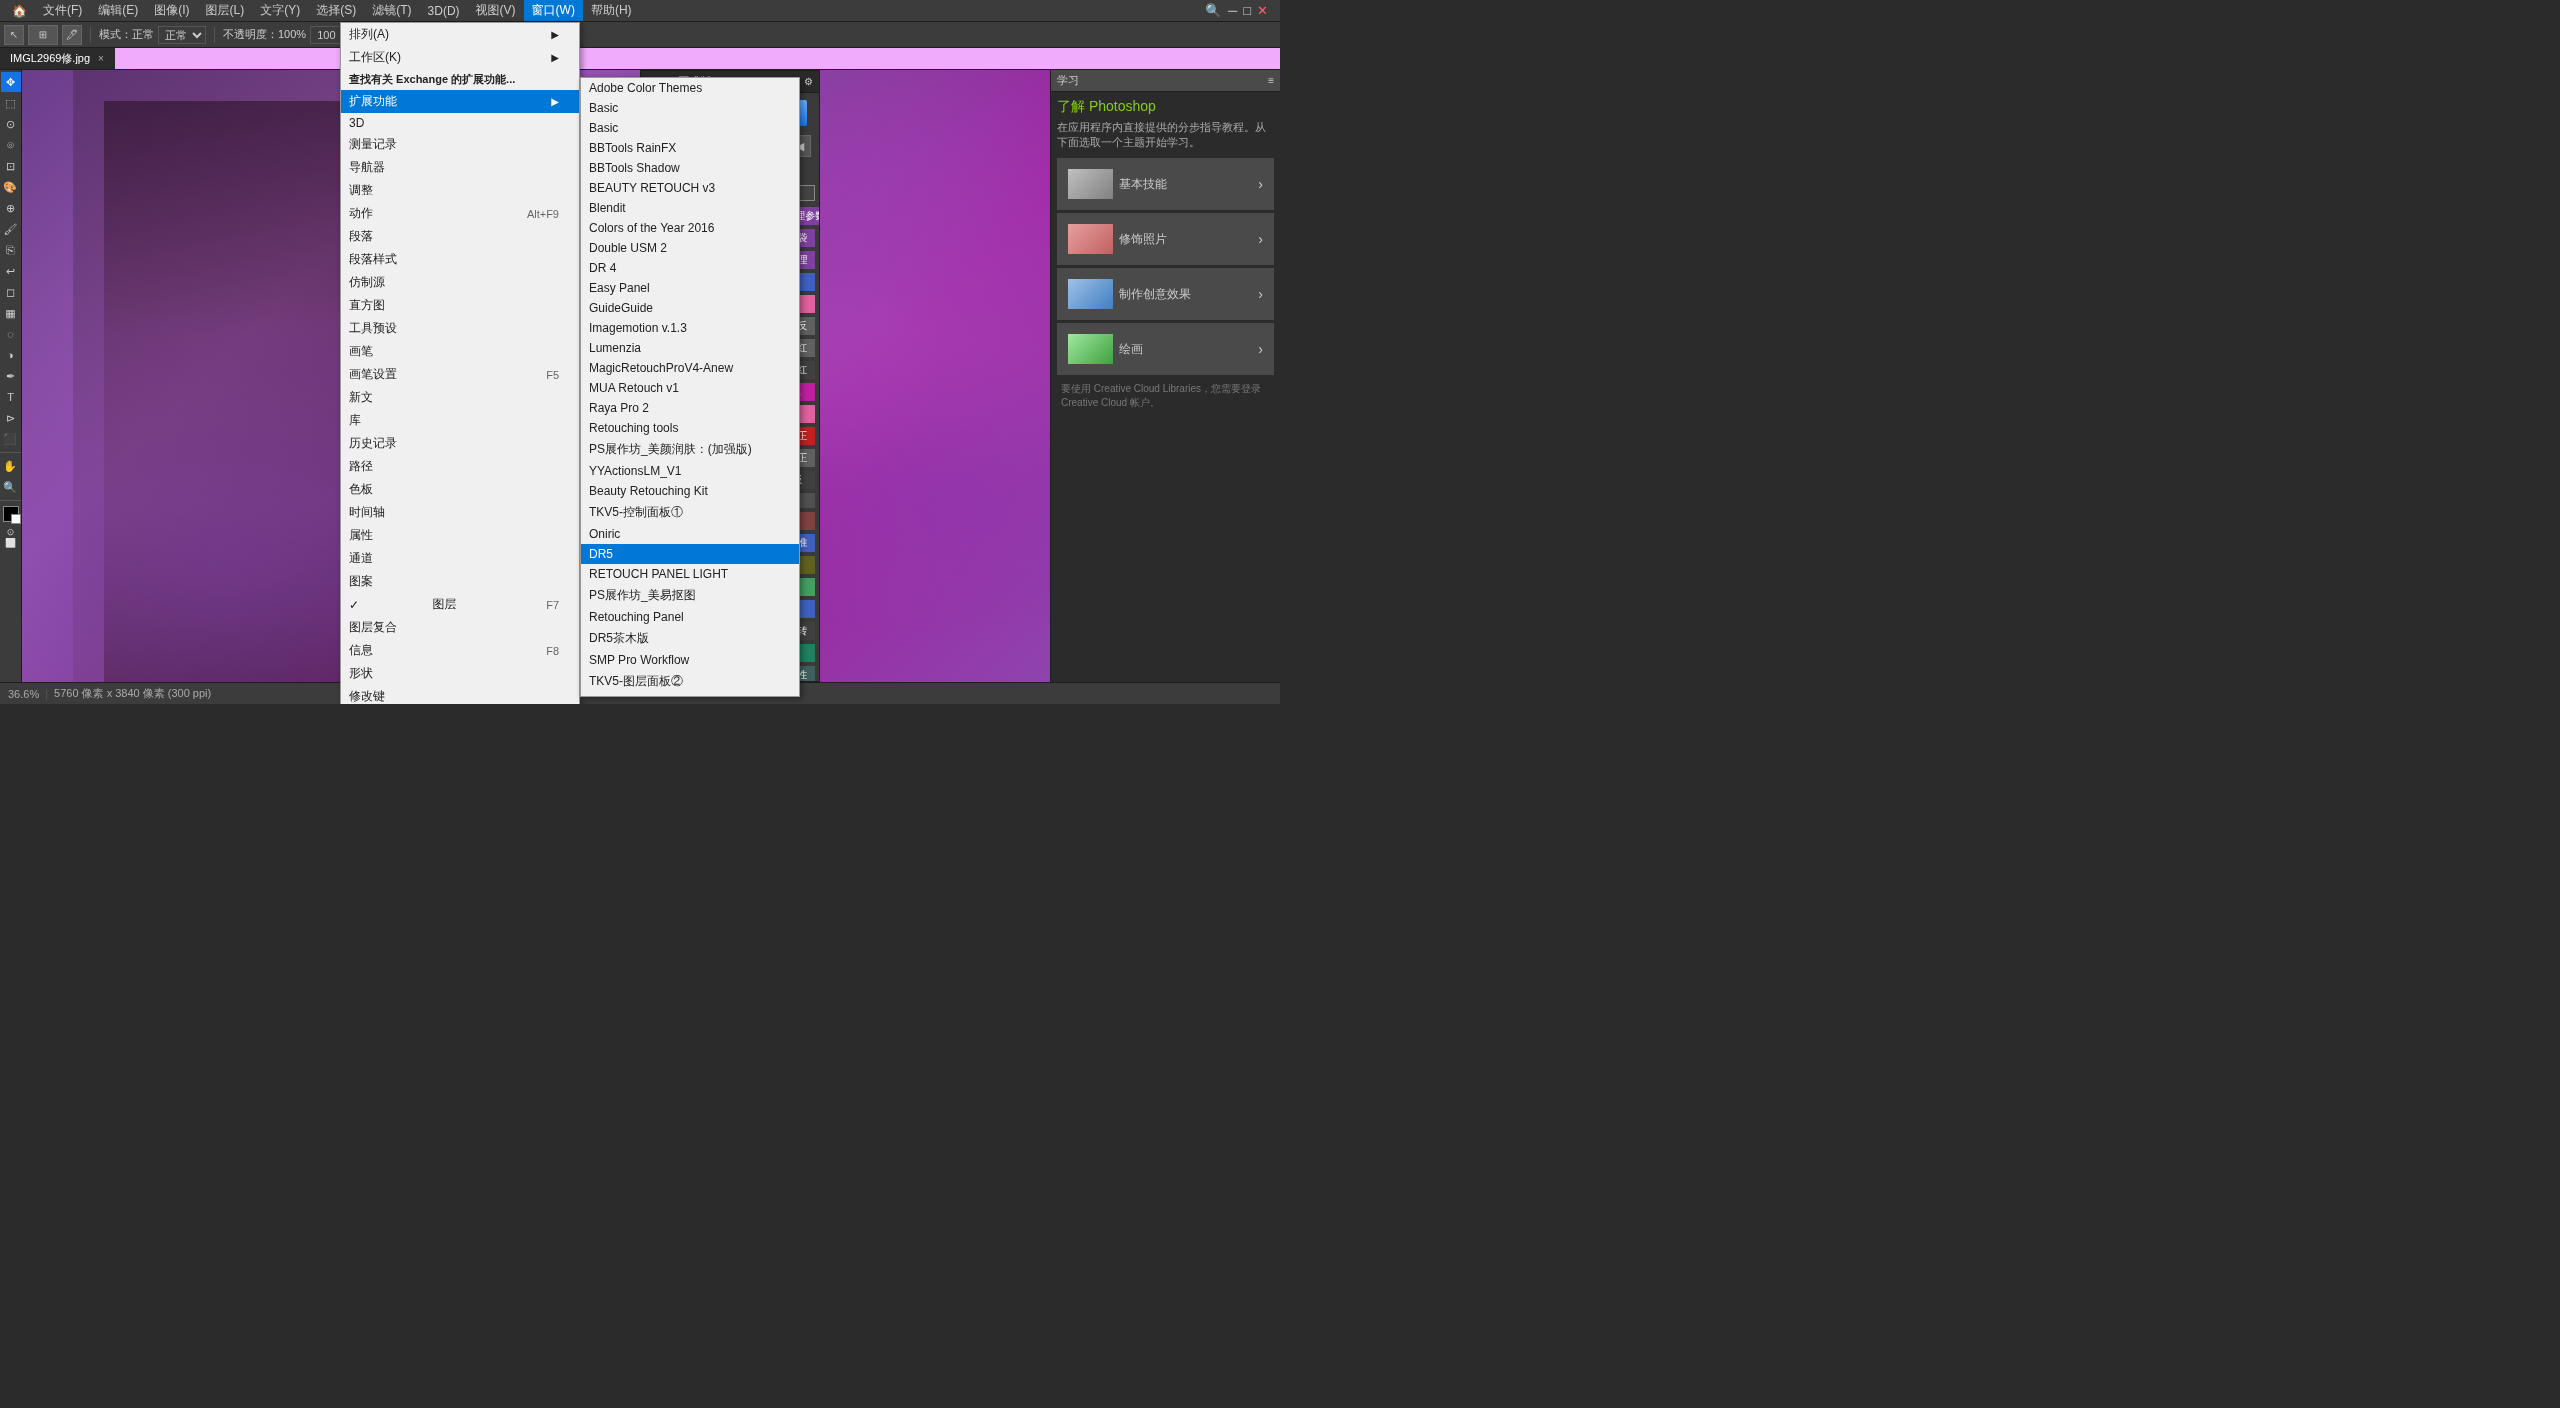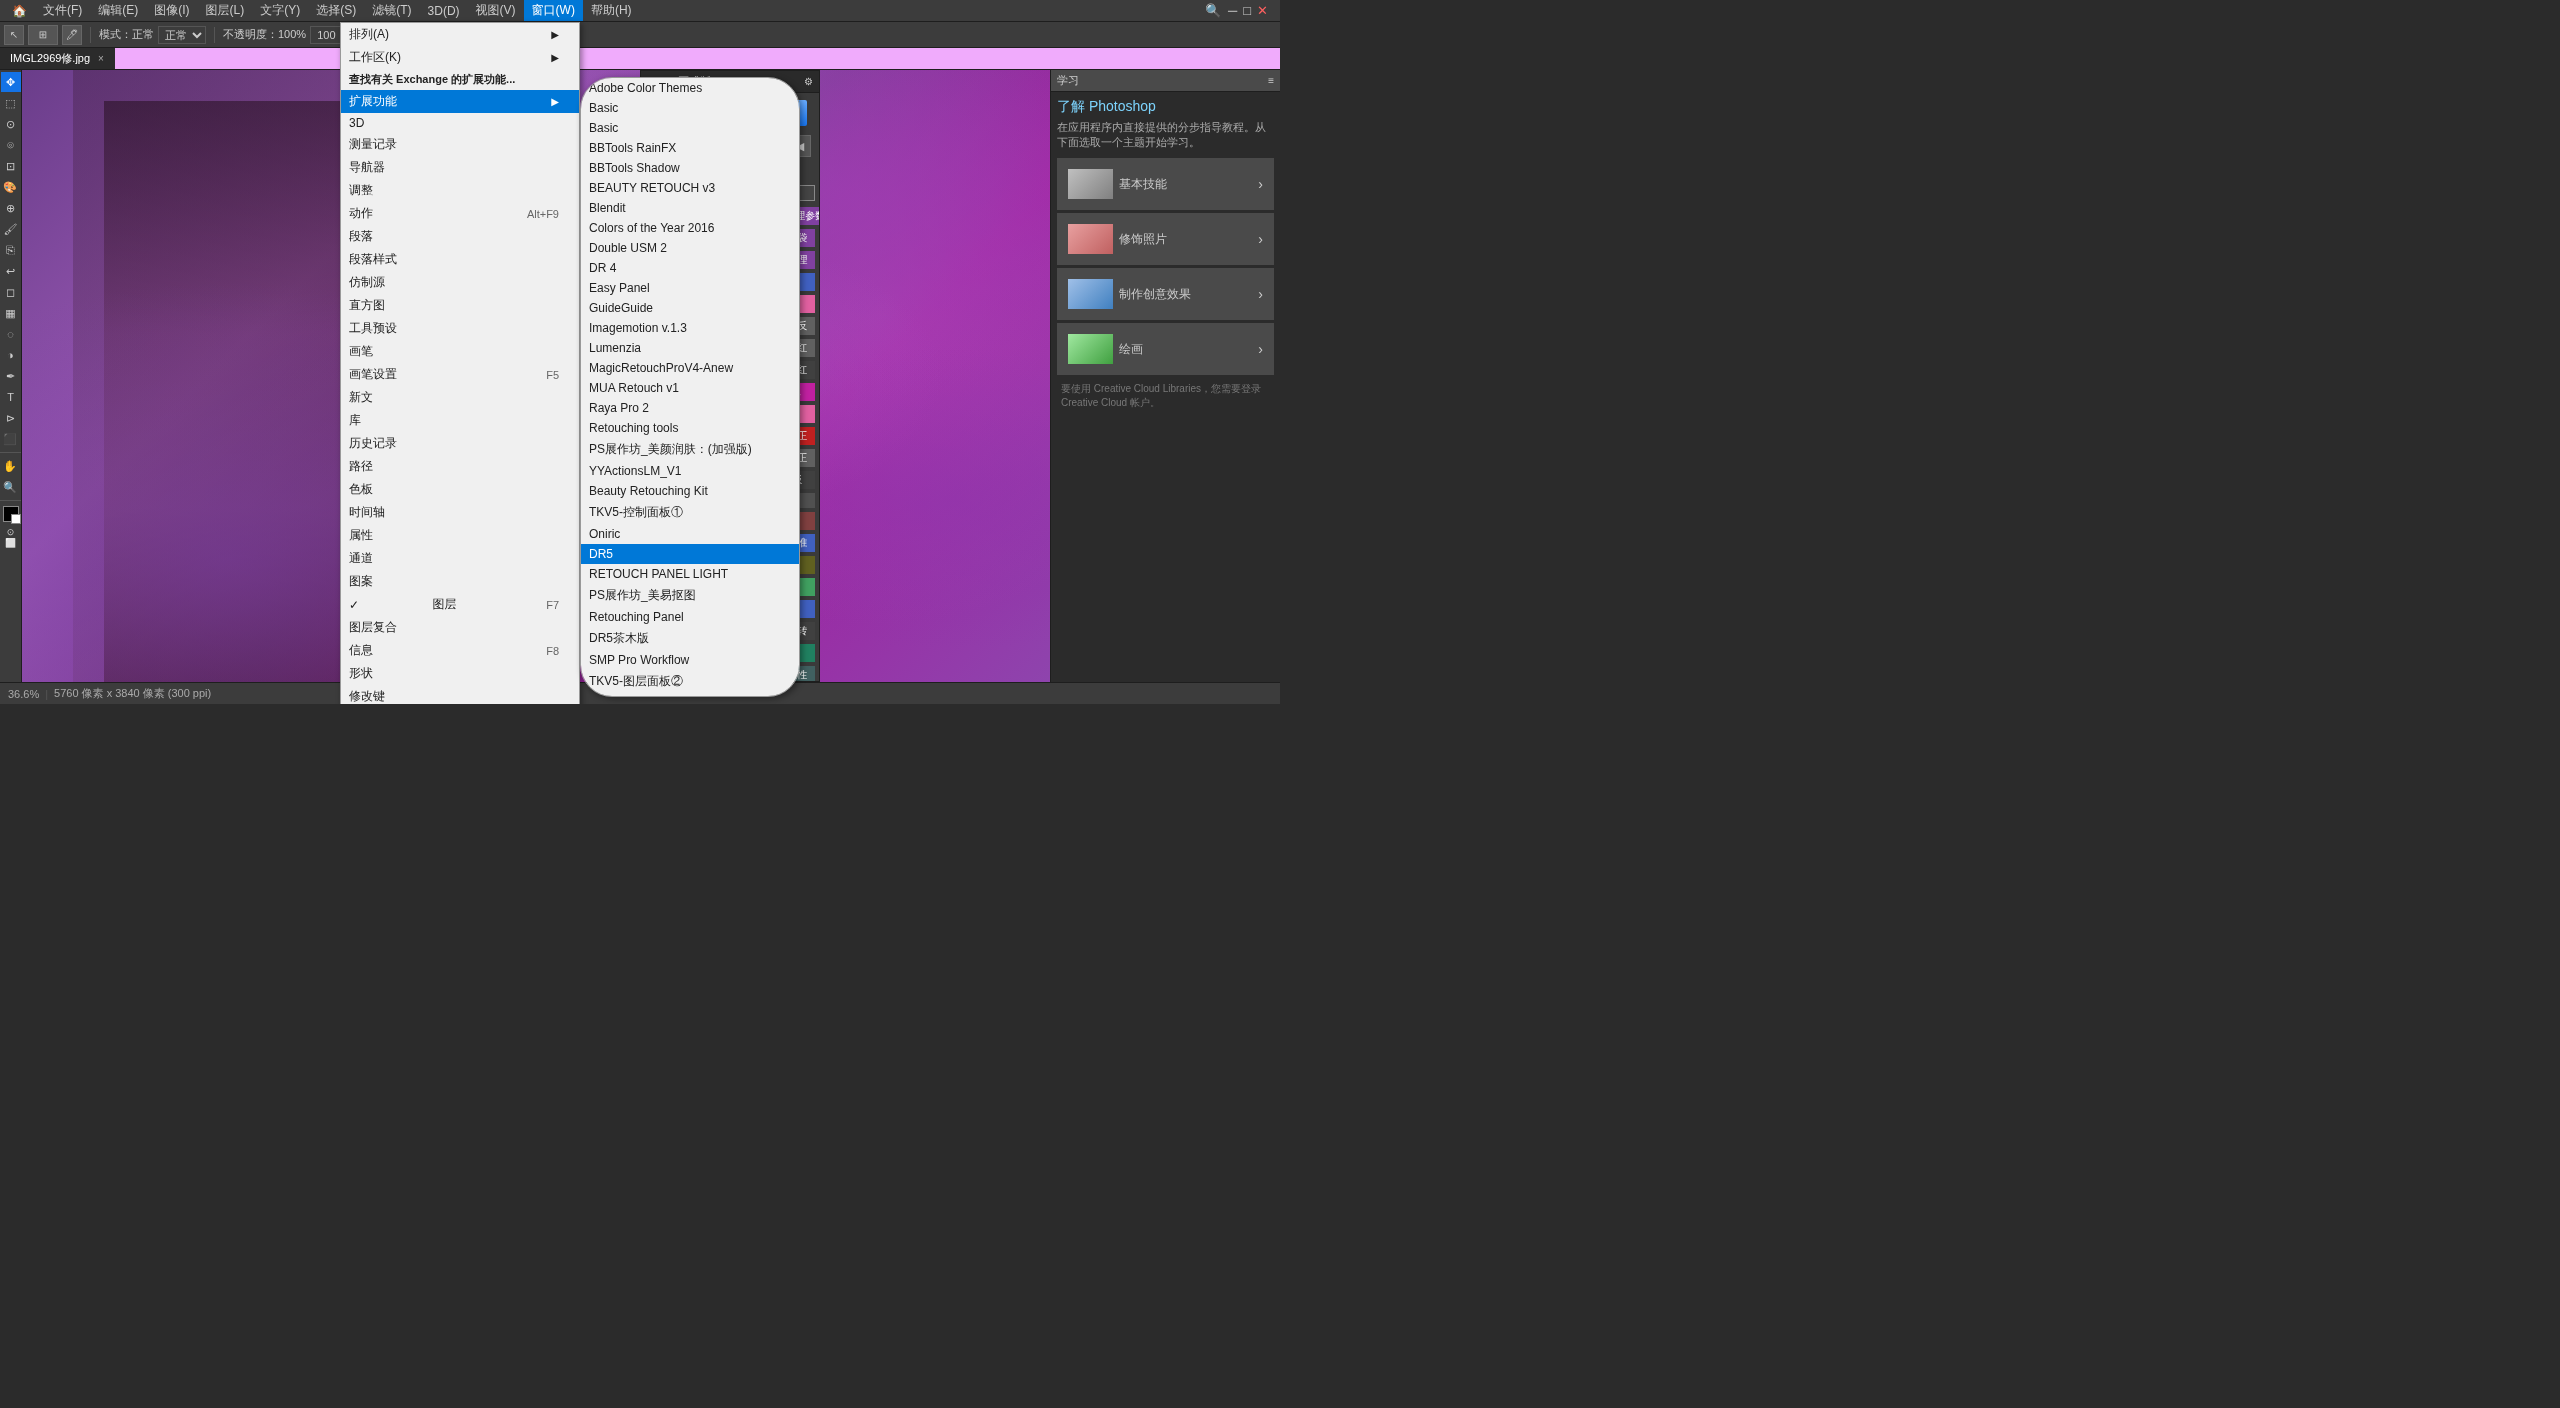--- a/index.html
+++ b/index.html
@@ -208,21 +208,21 @@
     
     .color-panel {
       border-bottom: 1px solid #1e1e1e;
     }
 
     
     .learn-panel {
       padding: 6px;
     }
     .learn-title {
-      font-size: 14px; color: #7dd3fc;
+      font-size: 14px; color: #84cc16;
       margin-bottom: 4px;
     }
     .learn-subtitle {
       font-size: 11px; color: #aaa;
       margin-bottom: 8px;
     }
     .learn-item {
       display: flex; align-items: center;
       background: #4a4a4a;
       margin-bottom: 3px;
@@ -869,21 +869,21 @@
     <div class="menu-item">
       <span style="margin-right:4px;">✓</span>
       <span>工具</span>
     </div>
     <div class="menu-item">
       <span style="margin-right:4px;">✓</span>
       <span>1 IMGL2969修.jpg</span>
     </div>
   </div>
 
-  <div class="submenu-left" style="top:55px;left:580px;max-height:620px;border-radius:32px;">
+  <div class="submenu-left" style="top:55px;left:580px;max-height:620px;">
     <div class="menu-item">
         <span>Adobe Color Themes</span>
       </div>
     <div class="menu-item">
         <span>Basic</span>
       </div>
     <div class="menu-item">
         <span>Basic</span>
       </div>
     <div class="menu-item">

